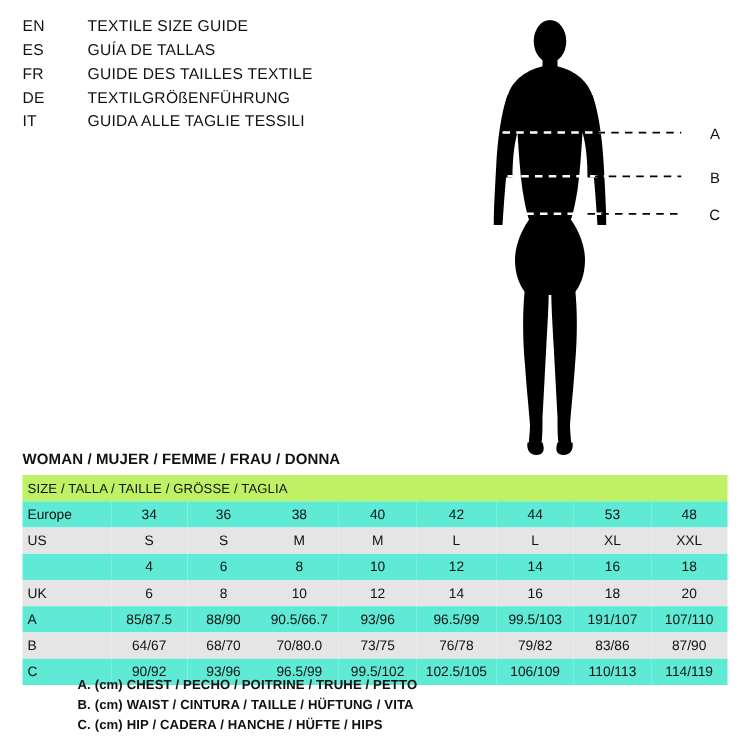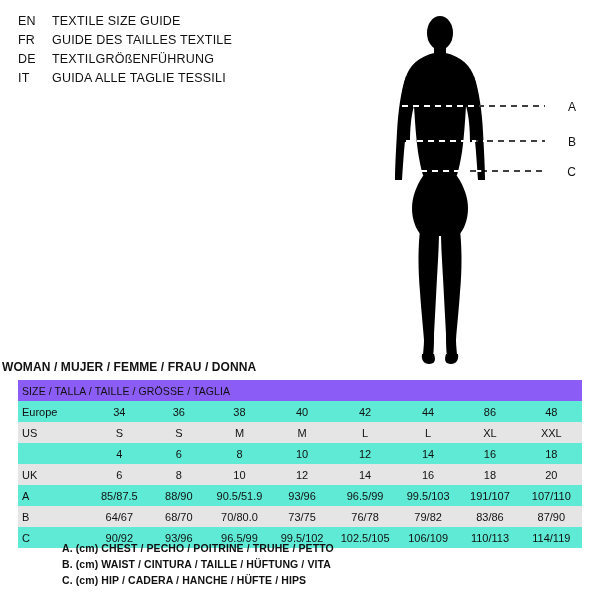--- a/index.html
+++ b/index.html
@@ -36,20 +36,21 @@
     width: 34px;
     font-size: 12.5px;
     letter-spacing: .2px;
     color: #111;
   }
   .lang-title {
     font-size: 12.5px;
     letter-spacing: .2px;
     color: #111;
     white-space: nowrap;
+    margin-left: 18px;
   }
 
   
   .figure-wrap {
     position: absolute;
     right: 10px;
     top: 8px;
     width: 230px;
     height: 370px;
   }
@@ -61,21 +62,21 @@
     color: #111;
     font-family: "Liberation Sans", sans-serif;
   }
   .lbl-a { right: 14px; top: 92px; }
   .lbl-b { right: 14px; top: 127px; }
   .lbl-c { right: 14px; top: 157px; }
 
   
   .woman-head {
     position: absolute;
-    left: 2px;
+    left: 18px;
     top: 360px;
     font-size: 12px;
     font-weight: bold;
     letter-spacing: .1px;
     color: #111;
   }
 
   
   .size-table {
     position: absolute;
@@ -86,21 +87,21 @@
     font-size: 11px;
     color: #111;
   }
   .size-table td {
     padding: 2px 0 2px 0;
     height: 17px;
     line-height: 14px;
     vertical-align: middle;
   }
   .size-table tr.head-row td {
-    background: #8b5cf6;
+    background: #bef264;
     font-size: 10.5px;
     letter-spacing: .1px;
     padding-left: 4px;
   }
   .size-table tr.shade td { background: #5eead4; }
   .size-table tr.plain td { background: #e5e5e5; }
   .col-label {
     width: 78px;
     padding-left: 4px !important;
     text-align: left;
@@ -125,20 +126,24 @@
 </style>
 </head>
 <body>
 
 <div class="page">
 
   <div class="lang-block">
     <div class="lang-row">
       <span class="lang-code">EN</span>
       <span class="lang-title">TEXTILE SIZE GUIDE</span>
+    </div>
+    <div class="lang-row">
+      <span class="lang-code">ES</span>
+      <span class="lang-title">GUÍA DE TALLAS</span>
     </div>
     <div class="lang-row">
       <span class="lang-code">FR</span>
       <span class="lang-title">GUIDE DES TAILLES TEXTILE</span>
     </div>
     <div class="lang-row">
       <span class="lang-code">DE</span>
       <span class="lang-title">TEXTILGRÖßENFÜHRUNG</span>
     </div>
     <div class="lang-row">
@@ -226,21 +231,21 @@
       </tr>
 
       <tr class="shade">
         <td class="col-label">Europe</td>
         <td class="cell">34</td>
         <td class="cell">36</td>
         <td class="cell">38</td>
         <td class="cell">40</td>
         <td class="cell">42</td>
         <td class="cell">44</td>
-        <td class="cell">86</td>
+        <td class="cell">53</td>
         <td class="cell">48</td>
       </tr>
 
       <tr class="plain">
         <td class="col-label">US</td>
         <td class="cell">S</td>
         <td class="cell">S</td>
         <td class="cell">M</td>
         <td class="cell">M</td>
         <td class="cell">L</td>
@@ -270,21 +275,21 @@
         <td class="cell">14</td>
         <td class="cell">16</td>
         <td class="cell">18</td>
         <td class="cell">20</td>
       </tr>
 
       <tr class="shade">
         <td class="col-label">A</td>
         <td class="cell">85/87.5</td>
         <td class="cell">88/90</td>
-        <td class="cell">90.5/51.9</td>
+        <td class="cell">90.5/66.7</td>
         <td class="cell">93/96</td>
         <td class="cell">96.5/99</td>
         <td class="cell">99.5/103</td>
         <td class="cell">191/107</td>
         <td class="cell">107/110</td>
       </tr>
 
       <tr class="plain">
         <td class="col-label">B</td>
         <td class="cell">64/67</td>

